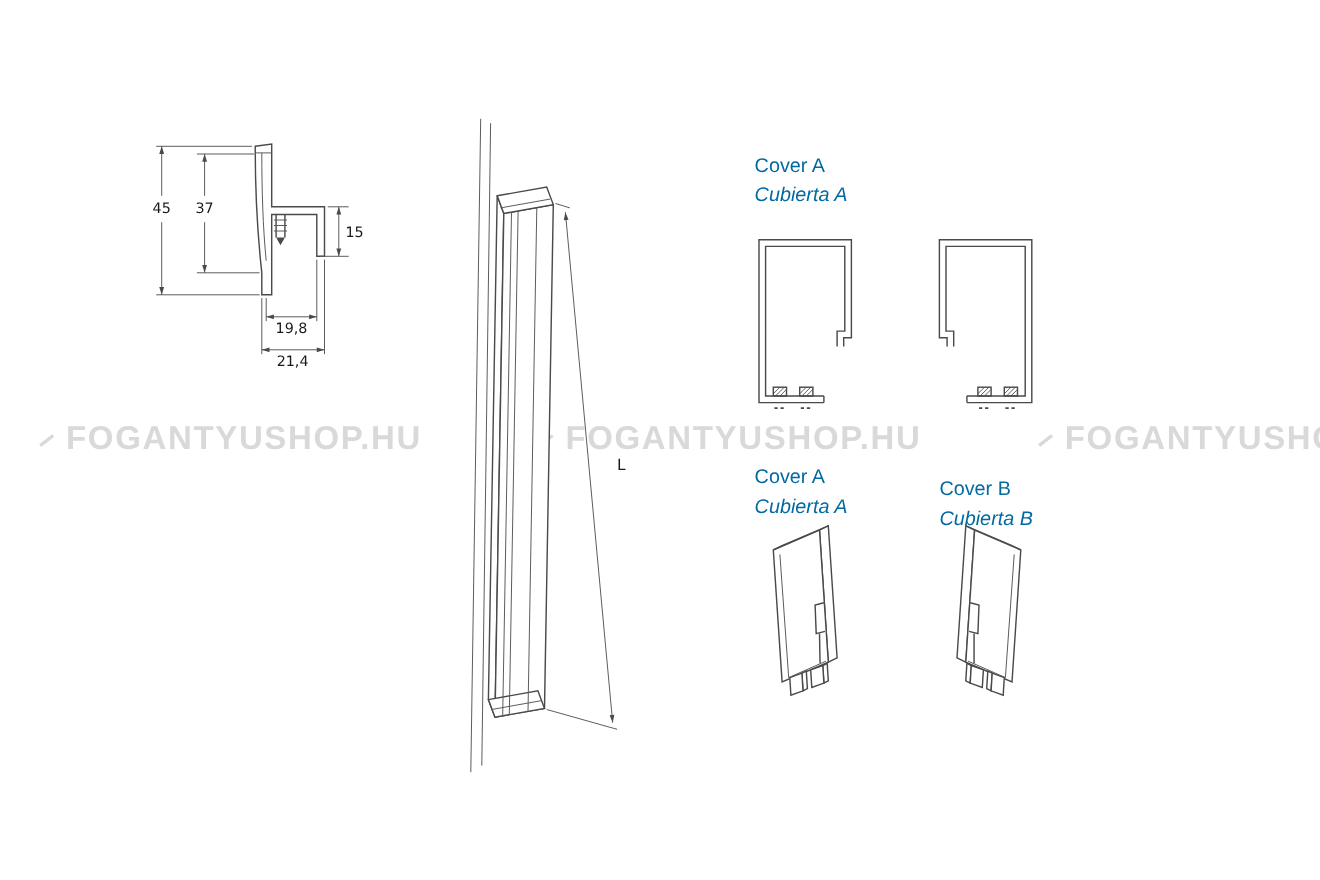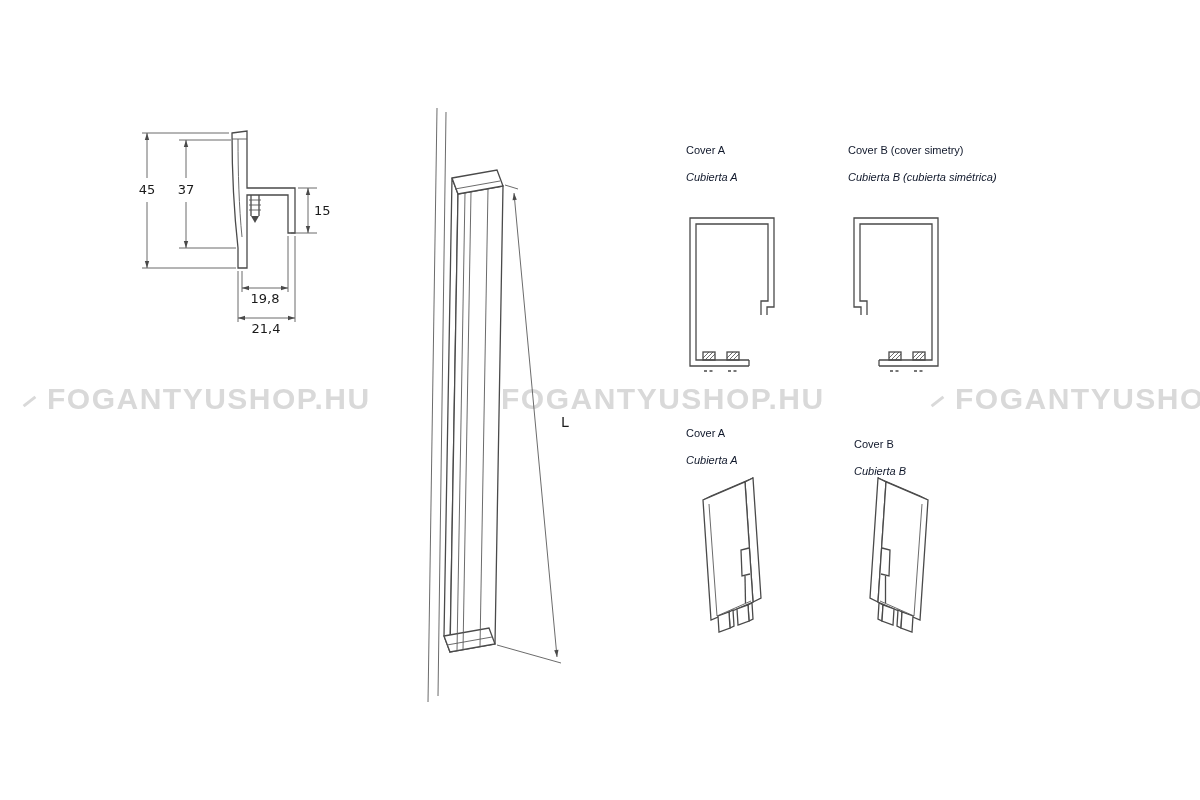--- a/index.html
+++ b/index.html
@@ -1,25 +1,25 @@
 <!DOCTYPE html>
 <html><head>
 <meta charset="utf-8">
 <style>
   html,body{margin:0;padding:0;background:#fff;}
   .sheet{position:relative;width:1200px;height:800px;background:#ffffff;overflow:hidden;
          font-family:"Liberation Sans",sans-serif;}
   
-  .wm-row{position:absolute;left:0;top:382px;width:1104px;height:40px;}
+  .wm-row{position:absolute;left:13px;top:382px;width:1104px;height:40px;}
   .wm{position:absolute;top:0;white-space:nowrap;color:#d9d9d9;font-weight:bold;
       font-size:30px;letter-spacing:1.5px;}
   .wm-mark{display:inline-block;width:15px;height:3px;background:#d9d9d9;
            transform:rotate(-38deg);margin:0 10px 6px 0;}
   
-  .caption{position:absolute;font-size:11px;color:#0f172a;line-height:17px;}
+  .caption{position:absolute;font-size:18px;color:#0369a1;line-height:17px;}
   .caption .t{margin-bottom:10px;}
   .caption .s{font-style:italic;}
   
   svg{position:absolute;overflow:visible;}
   .ln{stroke:#4a4a4a;stroke-width:1.3;fill:none;stroke-linejoin:miter;stroke-linecap:butt;}
   .thin{stroke:#5a5a5a;stroke-width:0.9;fill:none;}
   .solid{stroke:#4a4a4a;stroke-width:1.3;fill:#ffffff;stroke-linejoin:miter;}
   .arr{fill:#4a4a4a;stroke:none;}
   .hatch{stroke:#4a4a4a;stroke-width:0.8;fill:none;}
   .dash{stroke:#4a4a4a;stroke-width:1.6;fill:none;stroke-dasharray:3,2.5;}
@@ -119,24 +119,20 @@
       <polygon class="arr" points="106,97 108.8,103.8 104.5,104.2"></polygon>
       <polygon class="arr" points="149,561 150.5,553.8 146.2,554.2"></polygon>
       <text class="len" x="153" y="331" text-anchor="start">L</text>
     </g>
   </svg>
 
   <div class="caption" style="left:686px;top:142px">
     <div class="t">Cover A</div>
     <div class="s">Cubierta A</div>
   </div>
-  <div class="caption" style="left:848px;top:142px">
-    <div class="t">Cover B (cover simetry)</div>
-    <div class="s">Cubierta B (cubierta simétrica)</div>
-  </div>
   <div class="caption" style="left:686px;top:425px">
     <div class="t">Cover A</div>
     <div class="s">Cubierta A</div>
   </div>
   <div class="caption" style="left:854px;top:436px">
     <div class="t">Cover B</div>
     <div class="s">Cubierta B</div>
   </div>
 
   <svg style="left:683px;top:210px" width="100" height="170" viewBox="0 0 100 170">

